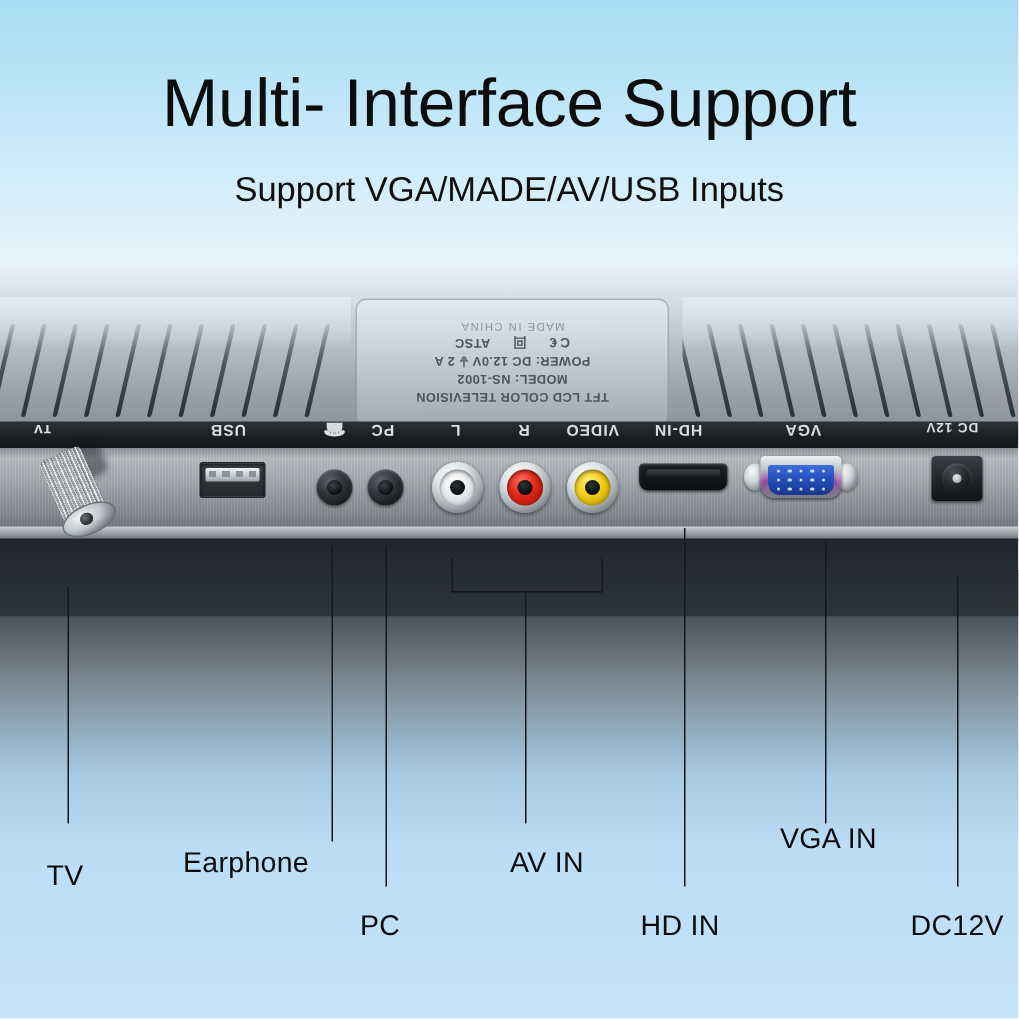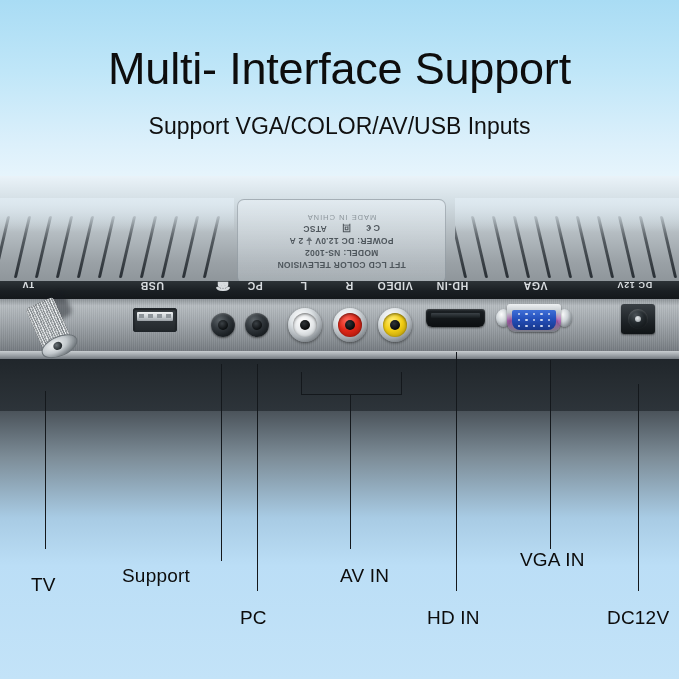--- a/index.html
+++ b/index.html
@@ -262,21 +262,21 @@
 </style>
 </head>
 <body>
 
 <div id="stage">
 
   <div class="bg-top"></div>
   <div class="bg-bottom"></div>
 
   <div class="title">Multi- Interface Support</div>
-  <div class="subtitle">Support VGA/COLOR/AV/USB Inputs</div>
+  <div class="subtitle">Support VGA/MADE/AV/USB Inputs</div>
 
   <div class="tv">
 
     <div class="tv-top"></div>
 
     <div class="vents left" id="ventsL">
       <div class="vent-mask"></div>
     <div class="vent" style="left: 4px;"></div>
         <div class="vent" style="left: 25px;"></div>
         <div class="vent" style="left: 46px;"></div>
@@ -410,20 +410,20 @@
   <div class="leader" style="left:45px;top:391px;height:158px;"></div>
   <div class="leader" style="left:221px;top:364px;height:197px;"></div>
   <div class="leader" style="left:257px;top:364px;height:227px;"></div>
   <div class="bracket" style="left:301px;top:372px;width:99px;height:22px;"></div>
   <div class="leader" style="left:350px;top:394px;height:155px;"></div>
   <div class="leader" style="left:456px;top:352px;height:239px;"></div>
   <div class="leader" style="left:550px;top:360px;height:189px;"></div>
   <div class="leader" style="left:638px;top:384px;height:207px;"></div>
 
   <div class="callout" style="left:31px;top:574px;">TV</div>
-  <div class="callout" style="left:122px;top:565px;">Support</div>
+  <div class="callout" style="left:122px;top:565px;">Earphone</div>
   <div class="callout" style="left:240px;top:607px;">PC</div>
   <div class="callout" style="left:340px;top:565px;">AV IN</div>
   <div class="callout" style="left:427px;top:607px;">HD IN</div>
   <div class="callout" style="left:520px;top:549px;">VGA IN</div>
   <div class="callout" style="left:607px;top:607px;">DC12V</div>
 
 </div>
 
 </body></html>

